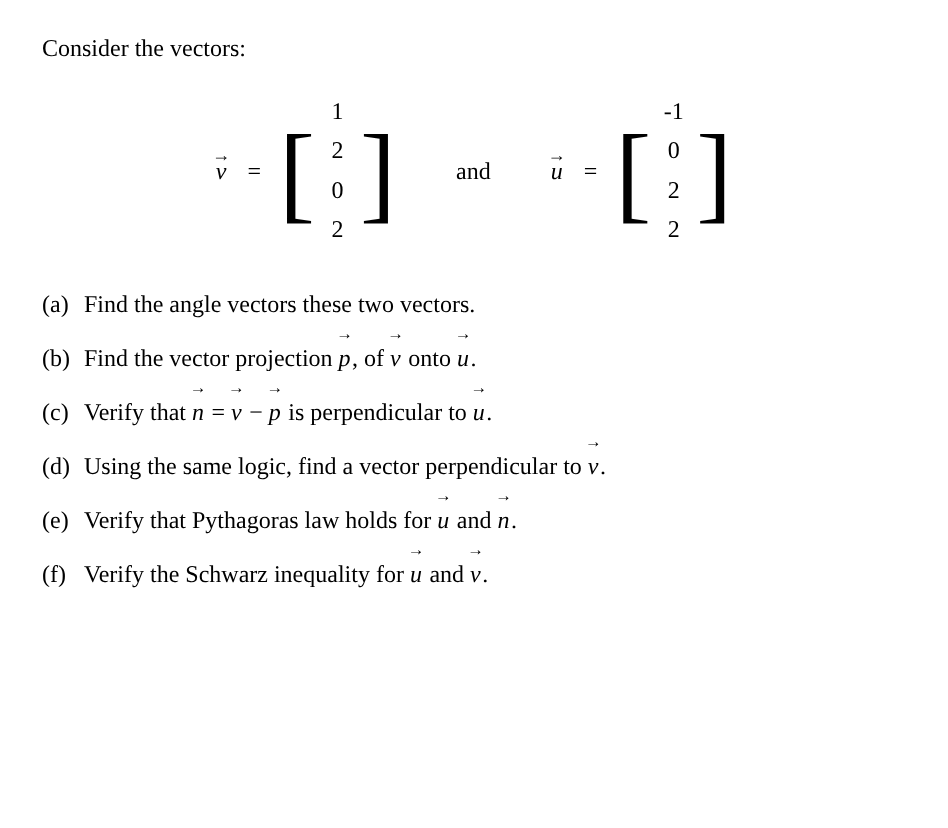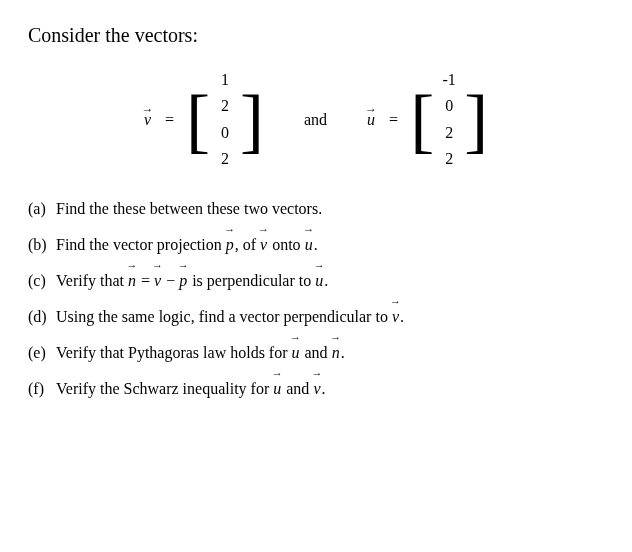--- a/index.html
+++ b/index.html
@@ -7,21 +7,21 @@
       background: #fff;
       font-family: "Times New Roman", Times, serif;
       font-size: 16px;
       color: #000;
       width: 632px;
       min-height: 552px;
       padding: 24px 28px;
     }
     .intro {
       margin-bottom: 18px;
-      font-size: 20px;
+      font-size: 16px;
     }
     .vectors-row {
       display: flex;
       align-items: center;
       justify-content: center;
       gap: 32px;
       margin-bottom: 22px;
     }
     .vector-expr {
       display: flex;
@@ -129,21 +129,21 @@
         <div class="matrix-cell">2</div>
       </div>
       <span class="bracket-right">]</span>
     </div>
   </div>
 </div>
 
 <div class="parts" id="parts-container">
     <div class="part-item">
       <span class="part-label">(a)</span>
-      <span class="part-text">Find the these between these two vectors.</span>
+      <span class="part-text">Find the angle vectors these two vectors.</span>
     </div>
     <div class="part-item">
       <span class="part-label">(b)</span>
       <span class="part-text">Find the vector projection <span style="position: relative; display: inline-block; margin-right: 1px;"><span style="font-style: italic;">p</span><span style="position: absolute; top: -10px; left: 50%; transform: translateX(-50%); font-size: 11px; line-height: 1;">→</span></span>, of <span style="position: relative; display: inline-block; margin-right: 1px;"><span style="font-style: italic;">v</span><span style="position: absolute; top: -10px; left: 50%; transform: translateX(-50%); font-size: 11px; line-height: 1;">→</span></span> onto <span style="position: relative; display: inline-block; margin-right: 1px;"><span style="font-style: italic;">u</span><span style="position: absolute; top: -10px; left: 50%; transform: translateX(-50%); font-size: 11px; line-height: 1;">→</span></span>.</span>
     </div>
     <div class="part-item">
       <span class="part-label">(c)</span>
       <span class="part-text">Verify that <span style="position: relative; display: inline-block; margin-right: 1px;"><span style="font-style: italic;">n</span><span style="position: absolute; top: -10px; left: 50%; transform: translateX(-50%); font-size: 11px; line-height: 1;">→</span></span> = <span style="position: relative; display: inline-block; margin-right: 1px;"><span style="font-style: italic;">v</span><span style="position: absolute; top: -10px; left: 50%; transform: translateX(-50%); font-size: 11px; line-height: 1;">→</span></span> − <span style="position: relative; display: inline-block; margin-right: 1px;"><span style="font-style: italic;">p</span><span style="position: absolute; top: -10px; left: 50%; transform: translateX(-50%); font-size: 11px; line-height: 1;">→</span></span> is perpendicular to <span style="position: relative; display: inline-block; margin-right: 1px;"><span style="font-style: italic;">u</span><span style="position: absolute; top: -10px; left: 50%; transform: translateX(-50%); font-size: 11px; line-height: 1;">→</span></span>.</span>
     </div>
     <div class="part-item">

